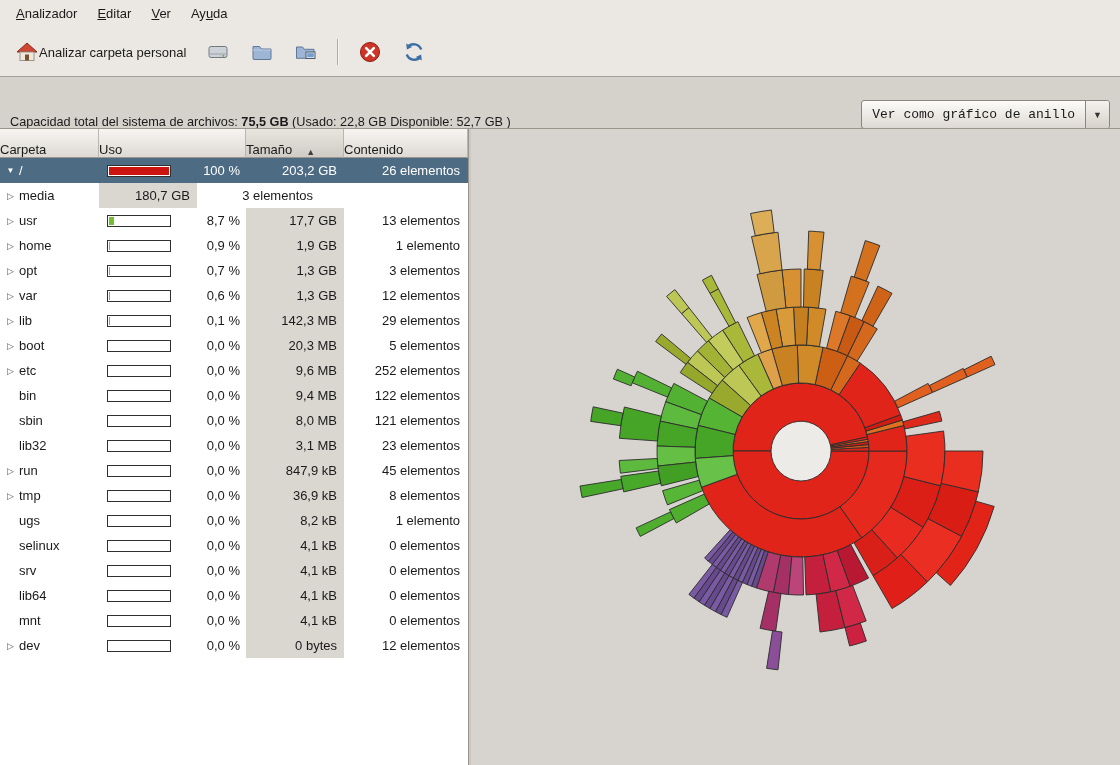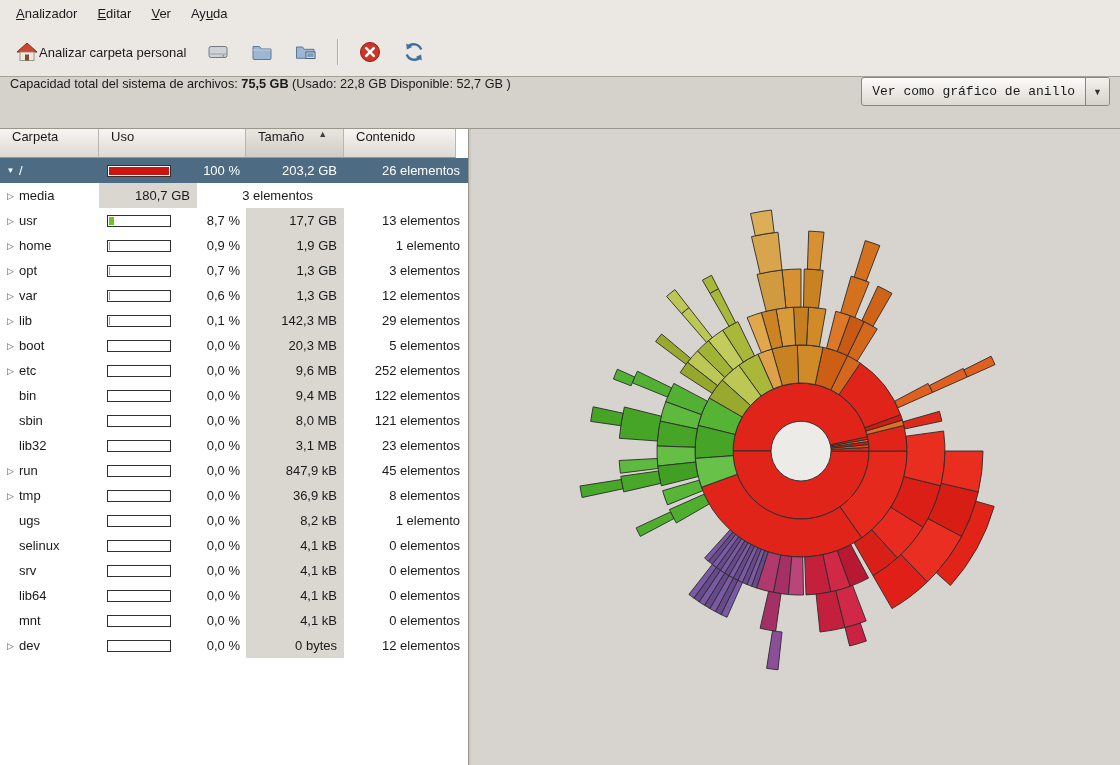--- a/index.html
+++ b/index.html
@@ -11,37 +11,37 @@
   .menu-item{padding:6px 10px 0 10px;cursor:default;}
   .menu-item .u{text-decoration:underline;}
 
   
   .toolbar{height:48px;background:#ebe8e3;border-bottom:1px solid #a5a198;display:flex;align-items:center;padding:0 6px;gap:2px;}
   .tool-btn{display:flex;align-items:center;gap:0;padding:5px 8px;background:transparent;border:1px solid transparent;border-radius:3px;font:inherit;color:inherit;}
   .tb-sep{width:1px;height:26px;background:#b2aea6;border-right:1px solid #f7f5f1;margin:0 8px;}
   .icon{display:flex;align-items:center;justify-content:center;width:24px;height:24px;}
 
   
-  .infobar{height:52px;display:flex;align-items:flex-start;justify-content:space-between;padding:0 10px;background:#d5d2cc;}
+  .infobar{height:52px;display:flex;align-items:flex-end;justify-content:space-between;padding:0 10px;background:#d5d2cc;}
   .info-text{font-size:12.7px;}
   .view-btn{display:flex;align-items:stretch;border:1px solid #8a867e;border-radius:3px;background:linear-gradient(#fdfcfa,#ddd9d2);overflow:hidden;}
   .view-btn .lbl{padding:6px 10px;font-family:Liberation Mono, monospace;}
   .view-btn .arrow-part{border-left:1px solid #8a867e;padding:6px 7px;display:flex;align-items:center;background:linear-gradient(#f4f2ee,#d6d2cb);}
   .view-btn .arr{font-size:9px;color:#333;}
 
   
   .content{position:absolute;top:128px;left:0;right:0;bottom:0;display:flex;border-top:1px solid #9a968e;}
   .left-panel{width:468px;background:#fff;border-right:1px solid #9a968e;display:flex;flex-direction:column;flex:none;}
   .splitter{width:2px;background:#cbc8c2;flex:none;}
   .right-panel{flex:1;background:#d7d4cf;overflow:hidden;}
   .right-panel svg{display:block;}
 
   
   .thead{display:flex;height:29px;flex:none;}
-  .th{box-sizing:border-box;background:linear-gradient(#f7f5f2,#dddad4);border-right:1px solid #bab6ae;border-bottom:1px solid #9a968e;display:flex;align-items:flex-start;padding:0 12px;}
+  .th{box-sizing:border-box;background:linear-gradient(#f7f5f2,#dddad4);border-right:1px solid #bab6ae;border-bottom:1px solid #9a968e;display:flex;align-items:flex-end;padding:0 0;}
   .th.sorted{background:linear-gradient(#e9e6e0,#cfccc5);}
   .sort-arrow{margin-left:14px;font-size:9px;color:#3e3e3e;}
 
   
   .tbody{flex:1;background:#fff;overflow:hidden;}
   .row{display:flex;height:25px;align-items:stretch;}
   .cell{box-sizing:border-box;display:flex;align-items:center;}
   .c-folder{width:99px;padding-left:4px;gap:2px;}
   .expander{width:13px;font-size:9px;color:#555;text-align:center;flex:none;}
   .expander.exp{font-size:8px;}
@@ -146,21 +146,21 @@
           <div class="th" style="width: 99px;">
             <span>Carpeta</span>
           </div>
           <div class="th" style="width: 147px;">
             <span>Uso</span>
           </div>
           <div class="th sorted" style="width: 98px;">
             <span>Tamaño</span>
             <span class="sort-arrow">▲</span>
           </div>
-          <div class="th" style="width: 112px;">
+          <div class="th" style="width: 124px;">
             <span>Contenido</span>
           </div>
         </div>
       <div class="tbody" id="tbody">
           <div class="row selected">
             <div class="cell c-folder">
               <span class="expander exp">▼</span>
               <span>/</span>
             </div>
             <div class="cell c-usage">

